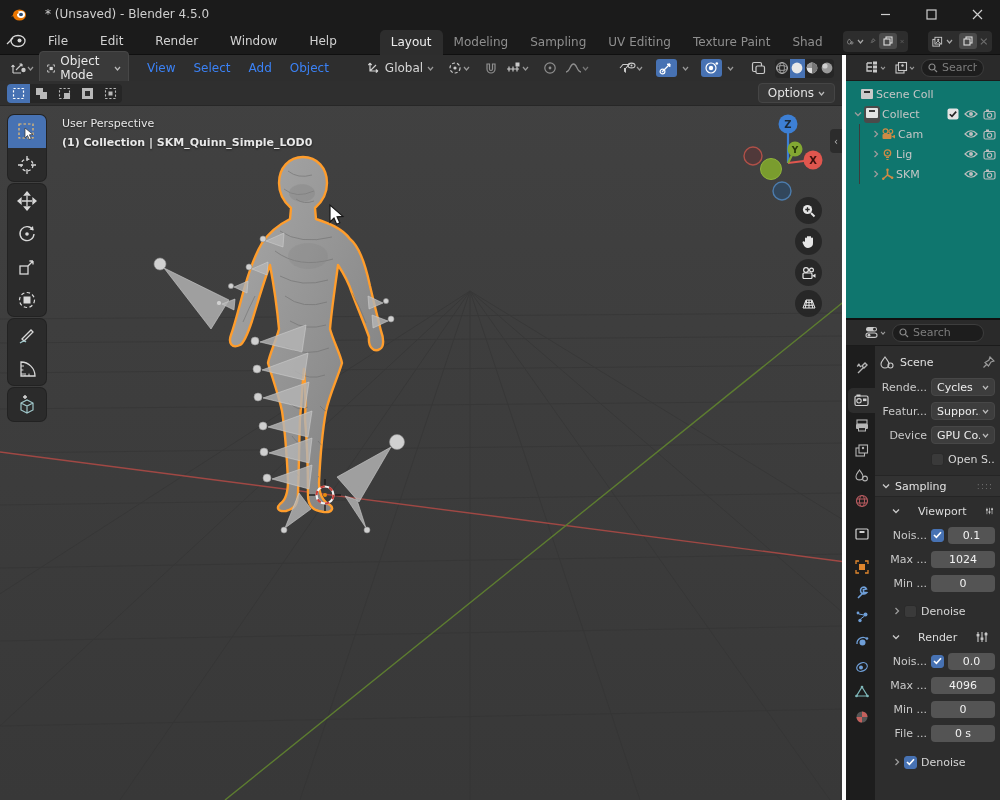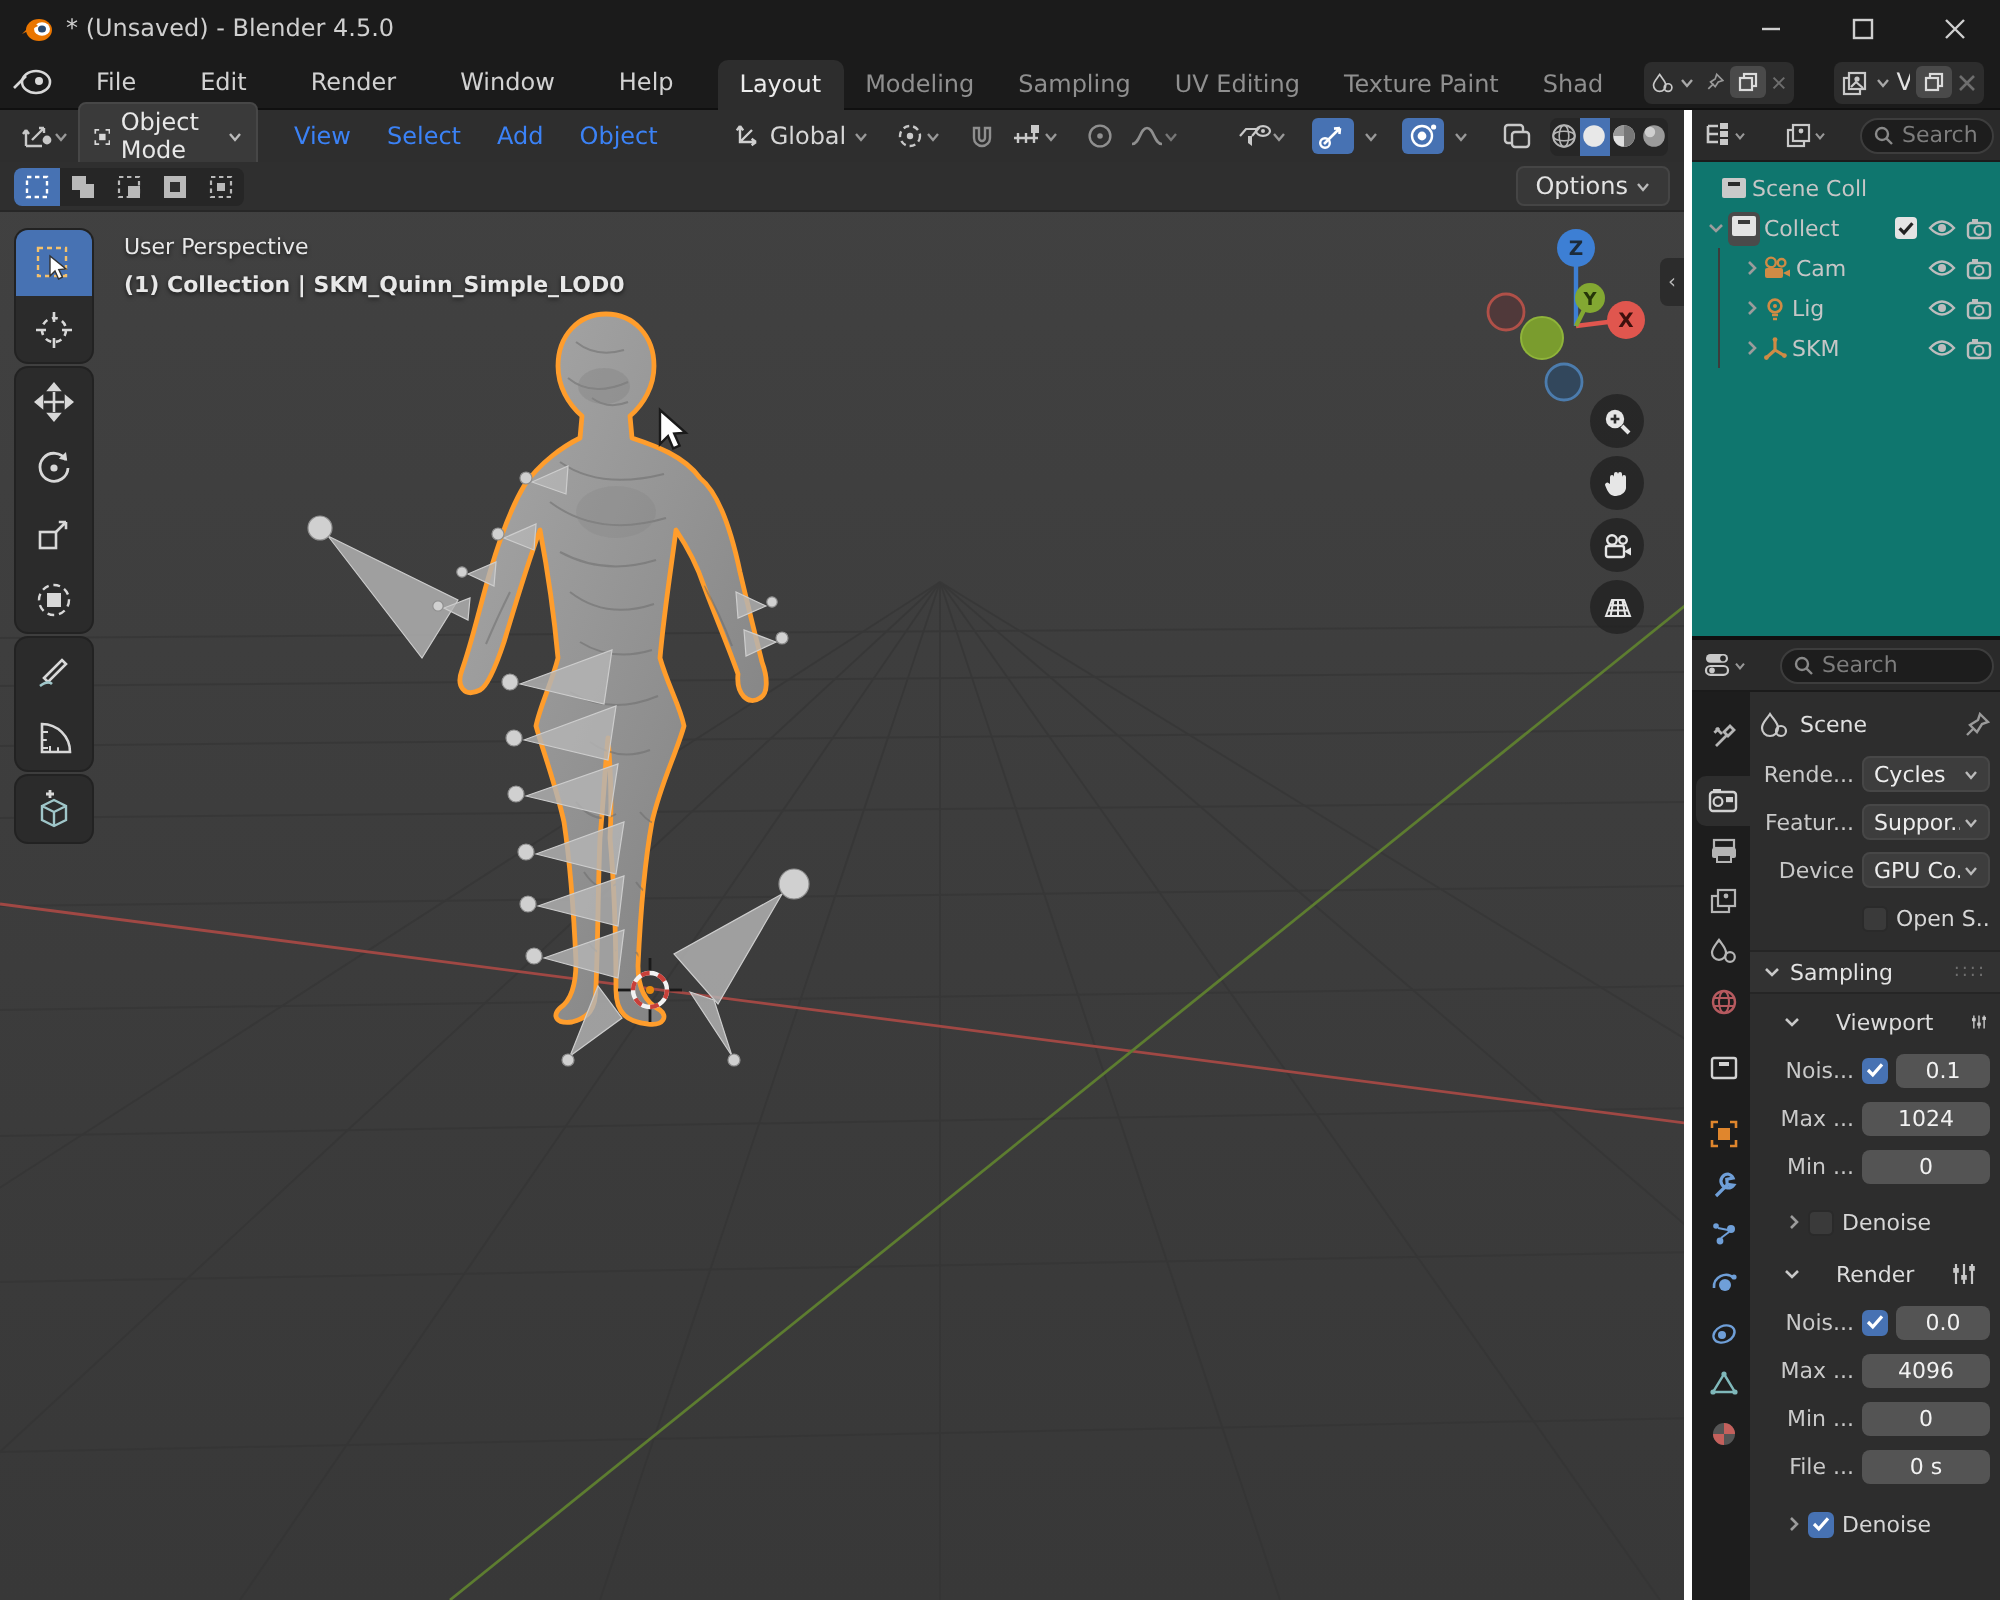--- a/index.html
+++ b/index.html
@@ -1,29 +1,29 @@
 <!DOCTYPE html>
 <html><head>
 <meta charset="utf-8">
 <style>
   * { margin:0; padding:0; box-sizing:border-box; }
   html,body { width:1000px; height:800px; overflow:hidden; }
   body { font-family:"DejaVu Sans", sans-serif; background:#161616; color:#d6d6d6; font-size:12px; }
   .app { width:1000px; height:800px; display:flex; flex-direction:column; }
 
   
-  .titlebar { height:28px; background:#1b1b1b; display:flex; align-items:center; padding-left:10px; gap:6px; flex:none; }
+  .titlebar { height:28px; background:#1b1b1b; display:flex; align-items:center; padding-left:10px; gap:18px; flex:none; }
   .title-text { color:#cfcfcf; font-size:12px; }
   .win-controls { margin-left:auto; display:flex; height:100%; }
   .win-btn { width:46px; height:100%; display:flex; align-items:center; justify-content:center; color:#cfcfcf; }
 
   
   .menubar { height:27px; background:#1b1b1b; display:flex; align-items:center; padding:0 6px; gap:12px; flex:none; border-bottom:1px solid #101010; }
   .menu-item { padding:3px 10px; border-radius:3px; color:#d2d2d2; white-space:nowrap; }
-  .ws-tabs { display:flex; align-items:flex-end; margin-left:0; height:27px;justify-content:space-between; }
+  .ws-tabs { display:flex; align-items:flex-end; margin-left:21px; height:27px;justify-content:space-between; }
   .ws-tab { padding:5px 11px 6px; color:#8f8f8f; white-space:nowrap; border-radius:5px 5px 0 0; }
   .ws-tab.active { background:#2d2d2d; color:#ececec; }
   .ws-tab.clipped { max-width:42px; overflow:hidden; }
   .selector { display:flex; align-items:center; background:#2d2d2d; border-radius:4px; height:21px; padding:0 4px; gap:3px; margin-left:8px; flex:1; min-width:0; }
   .selector .name { color:#e2e2e2; flex:1; overflow:hidden; white-space:nowrap; }
   .mini-btn { background:#4a4a4a; border-radius:3px; width:18px; height:16px; display:flex; align-items:center; justify-content:center; flex:none; }
 
   
   .main { flex:1; display:flex; min-height:0; }
   .vp-col { width:846px; flex:none; display:flex; flex-direction:column; border-right:4px solid #ffffff; }
@@ -53,21 +53,21 @@
   .tool { width:38px; height:33px; display:flex; align-items:center; justify-content:center; }
   .tool.active { background:#4772b3; }
 
   .nav-gizmo { position:absolute; left:736px; top:26px; width:104px; height:108px; z-index:4; }
   .vp-round-btns { position:absolute; left:795px; top:116px; z-index:4; display:flex; flex-direction:column; gap:4px; }
   .round-btn { width:27px; height:27px; border-radius:50%; background:rgba(32,32,32,.75); display:flex; align-items:center; justify-content:center; }
   .collapse-tab { position:absolute; right:0; top:48px; z-index:4; width:12px; height:24px; background:#2c2c2c; border-radius:4px 0 0 4px; display:flex; align-items:center; justify-content:center; color:#b9b9b9; font-size:10px; }
 
   
   .right-col { flex:1; display:flex; flex-direction:column; background:#242424; font-size:11px; min-width:0; }
-  .panel-header { height:26px; background:#2a2a2a; display:flex; align-items:center; gap:14px; padding:0 3px; flex:none; border-bottom:1px solid #1b1b1b; }
+  .panel-header { height:26px; background:#2a2a2a; display:flex; align-items:center; gap:3px; padding:0 16px; flex:none; border-bottom:1px solid #1b1b1b; }
   .search { flex:1; min-width:0; display:flex; align-items:center; gap:4px; background:#1d1d1d; border:1px solid #3d3d3d; border-radius:9px; height:18px; padding:0 6px; }
   .search input { flex:1; min-width:0; background:transparent; border:none; outline:none; color:#cfcfcf; font-size:11px; font-family:inherit; }
   .search input::placeholder { color:#7d7d7d; }
 
   .outliner { height:265px; flex:none; display:flex; flex-direction:column; border-bottom:2px solid #101010; }
   .ol-body { flex:1; padding-top:3px; background:#0f766e; }
   .ol-row { height:20px; display:flex; align-items:center; gap:2px; padding:0 4px; color:#c6c6c6; }
   .ol-label { white-space:nowrap; overflow:hidden; flex:1; min-width:0; }
   .ol-right { display:flex; align-items:center; gap:5px; margin-left:auto; flex:none; }
   .indent { width:12px; flex:none; border-left:1px solid #3c3c3c; align-self:stretch; margin-left:9px; }

